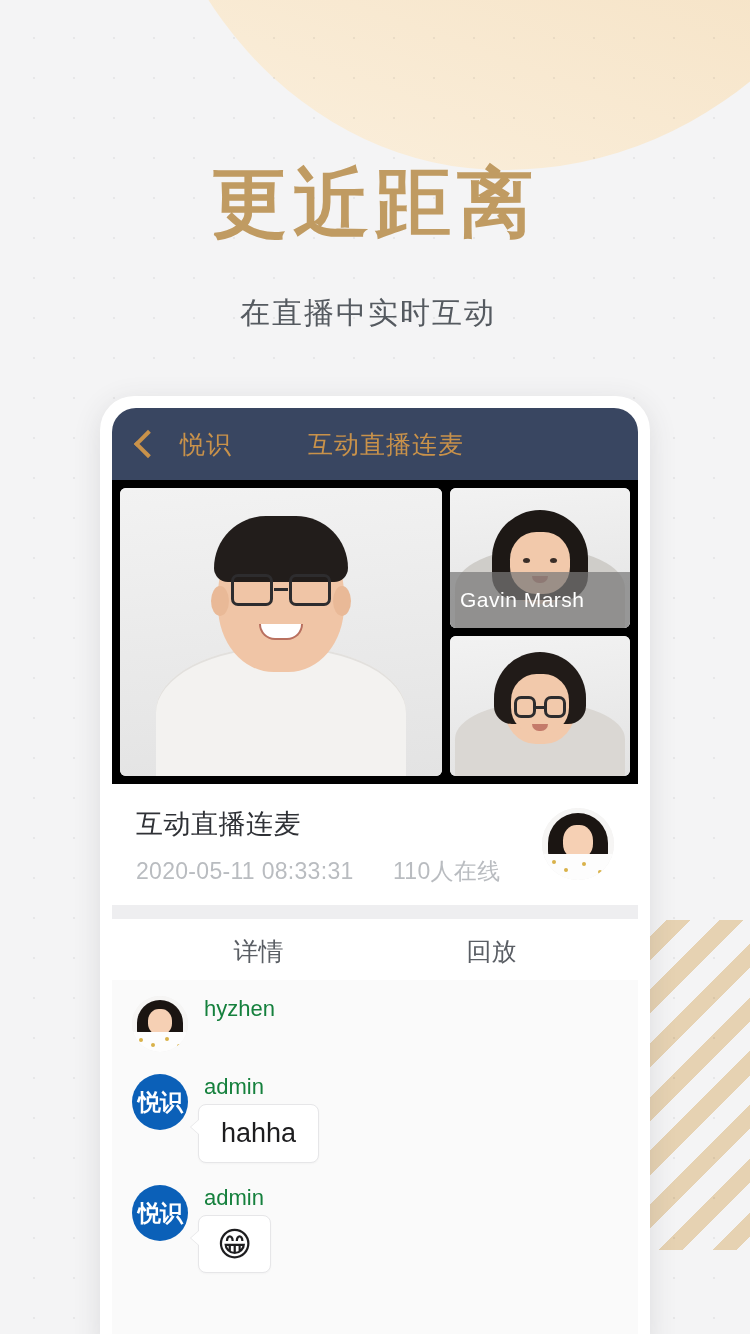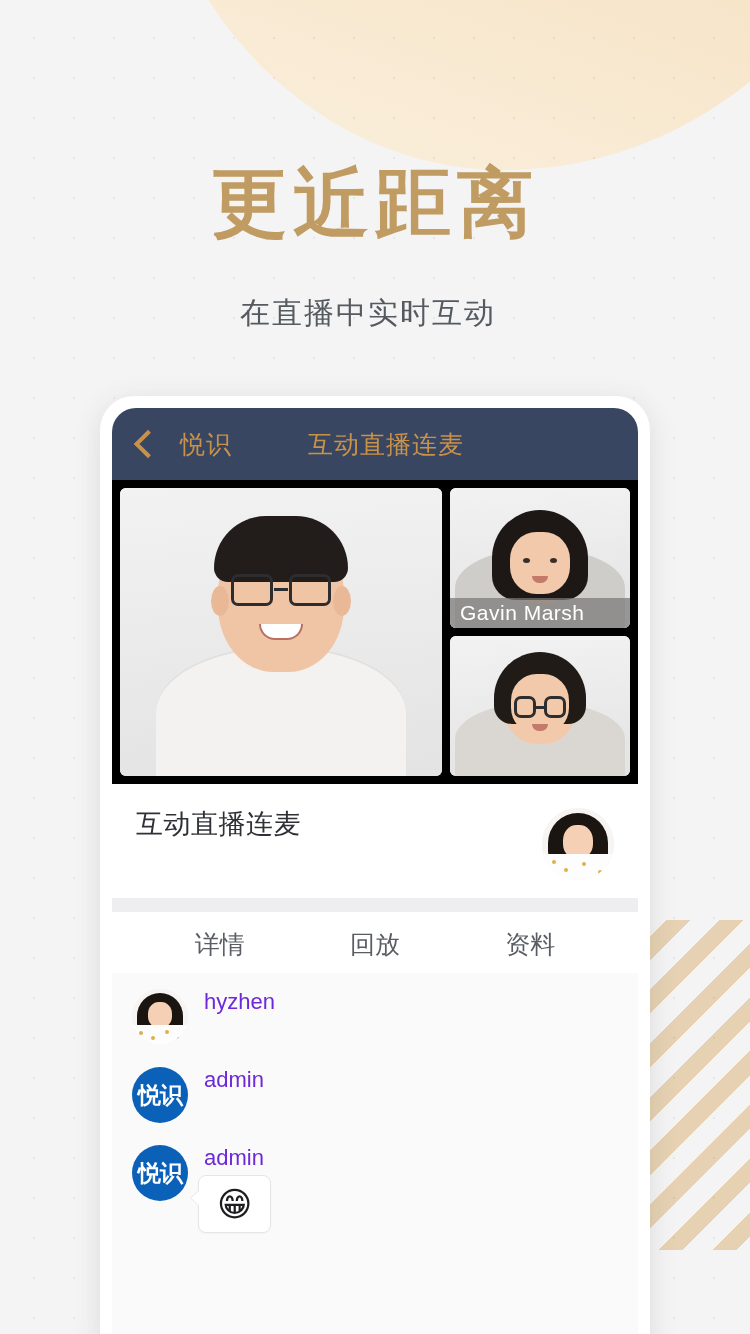--- a/index.html
+++ b/index.html
@@ -118,21 +118,21 @@
   .tile-label{
     position:absolute; left:0; right:0; bottom:0;
     height:46px;
     background:rgba(120,120,120,.72);
     color:#fff;
     display:flex; align-items:center;
     padding:0 14px;
     font-size:22px;
     letter-spacing:.5px;
   }
-  .tile.side .tile-label{ height:30px; font-size:21px; padding:0 10px; }
+  .tile.side .tile-label{ height:56px; font-size:21px; padding:0 10px; }
   .mic-icon{ margin-left:auto; display:flex; align-items:center; }
 
   
   .face{ position:absolute; inset:0; overflow:hidden; }
   .face .bgwall{ position:absolute; inset:0; background:linear-gradient(175deg,#f2f2f2,#e3e3e3); }
   .face .body{ position:absolute; border-radius:50% 50% 0 0; }
   .face .head{ position:absolute; border-radius:48% 48% 44% 44%; }
   .face .hair{ position:absolute; }
   .face .eye{ position:absolute; background:#3a2e28; border-radius:50%; }
   .face .mouth{ position:absolute; border-radius:0 0 60px 60px; }
@@ -222,21 +222,21 @@
     flex:0 0 56px; overflow:hidden; position:relative;
     background:#f0f0f0;
   }
   .msg-avatar.logo{
     background:#0b60b8;
     display:flex; align-items:center; justify-content:center;
     color:#fff; font-size:23px; font-weight:700;
     letter-spacing:-1px;
   }
   .msg-body{ margin-left:10px; display:flex; flex-direction:column; min-width:0; }
-  .msg-name{ font-size:22px; color:#6d28d9; margin-bottom:4px; margin-left:6px; }
+  .msg-name{ font-size:22px; color:#15803d; margin-bottom:4px; margin-left:6px; }
   .bubble{
     position:relative;
     align-self:flex-start;
     background:#fff;
     border:1px solid #e6e6e8;
     border-radius:8px;
     padding:13px 22px;
     font-size:27px; color:#1d1d1f;
     box-shadow:0 1px 2px rgba(0,0,0,.03);
     max-width:330px;
@@ -335,40 +335,44 @@
             <div class="mouth w2-mouth"></div>
           </div>
         </div>
 
       </div>
     </div>
 
     <div class="info">
       <div class="info-left">
         <div class="info-title">互动直播连麦</div>
+        <div class="info-meta">
+          <span>2020-05-11 08:33:31</span>
+          <span class="gap"></span>
+          <span>110人在线</span>
+        </div>
       </div>
       <div class="host-avatar">
         <div class="hz">
           <div class="hz-hair" style="width:60px;height:56px;left:6px;top:5px;border-radius:30px 30px 16px 18px;"></div>
           <div class="hz-face" style="width:30px;height:34px;left:21px;top:17px;"></div>
           <div class="hz-shirt" style="width:72px;height:26px;"></div>
           <div class="hz-dot" style="left:10px;bottom:16px;"></div>
           <div class="hz-dot" style="left:22px;bottom:8px;"></div>
           <div class="hz-dot" style="left:40px;bottom:14px;"></div>
           <div class="hz-dot" style="left:56px;bottom:6px;"></div>
         </div>
       </div>
     </div>
 
     <div class="sep-band"></div>
 
     <div class="tabs">
       <div class="tab">详情</div>
       <div class="tab">回放</div>
-      <div class="tab">资料</div>
     </div>
 
     <div class="chat">
 
       <div class="msg">
         <div class="msg-avatar">
           <div class="hz">
             <div class="hz-hair"></div>
             <div class="hz-face"></div>
             <div class="hz-shirt"></div>
@@ -380,20 +384,21 @@
         </div>
         <div class="msg-body">
           <div class="msg-name">hyzhen</div>
         </div>
       </div>
 
       <div class="msg">
         <div class="msg-avatar logo">悦识</div>
         <div class="msg-body">
           <div class="msg-name">admin</div>
+          <div class="bubble">hahha</div>
         </div>
       </div>
 
       <div class="msg">
         <div class="msg-avatar logo">悦识</div>
         <div class="msg-body">
           <div class="msg-name">admin</div>
           <div class="bubble emoji">😁</div>
         </div>
       </div>

